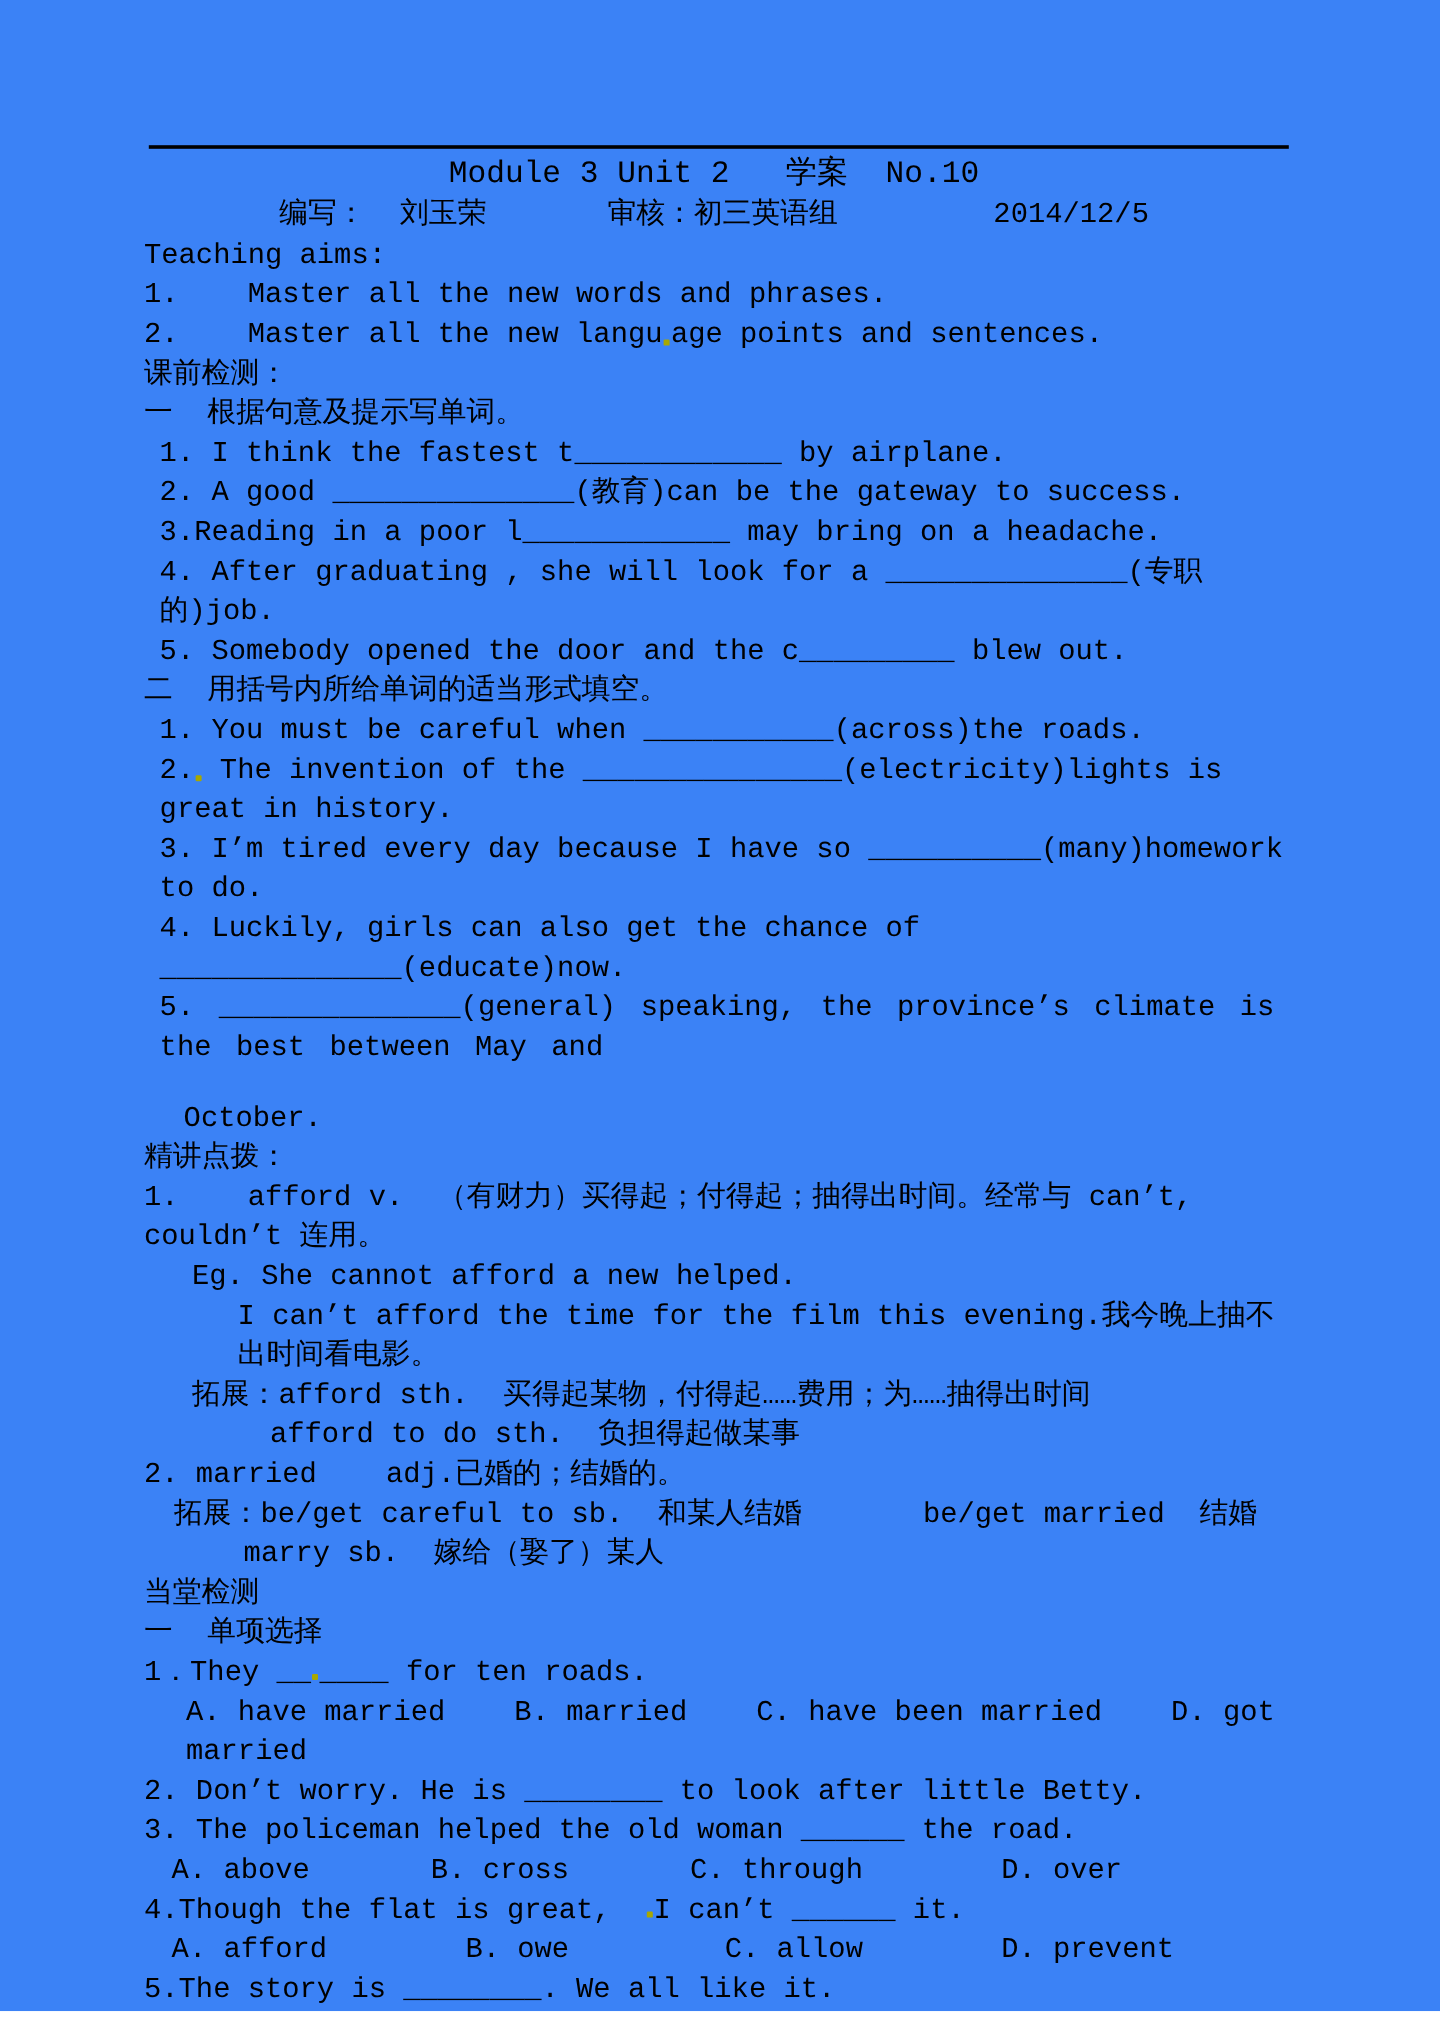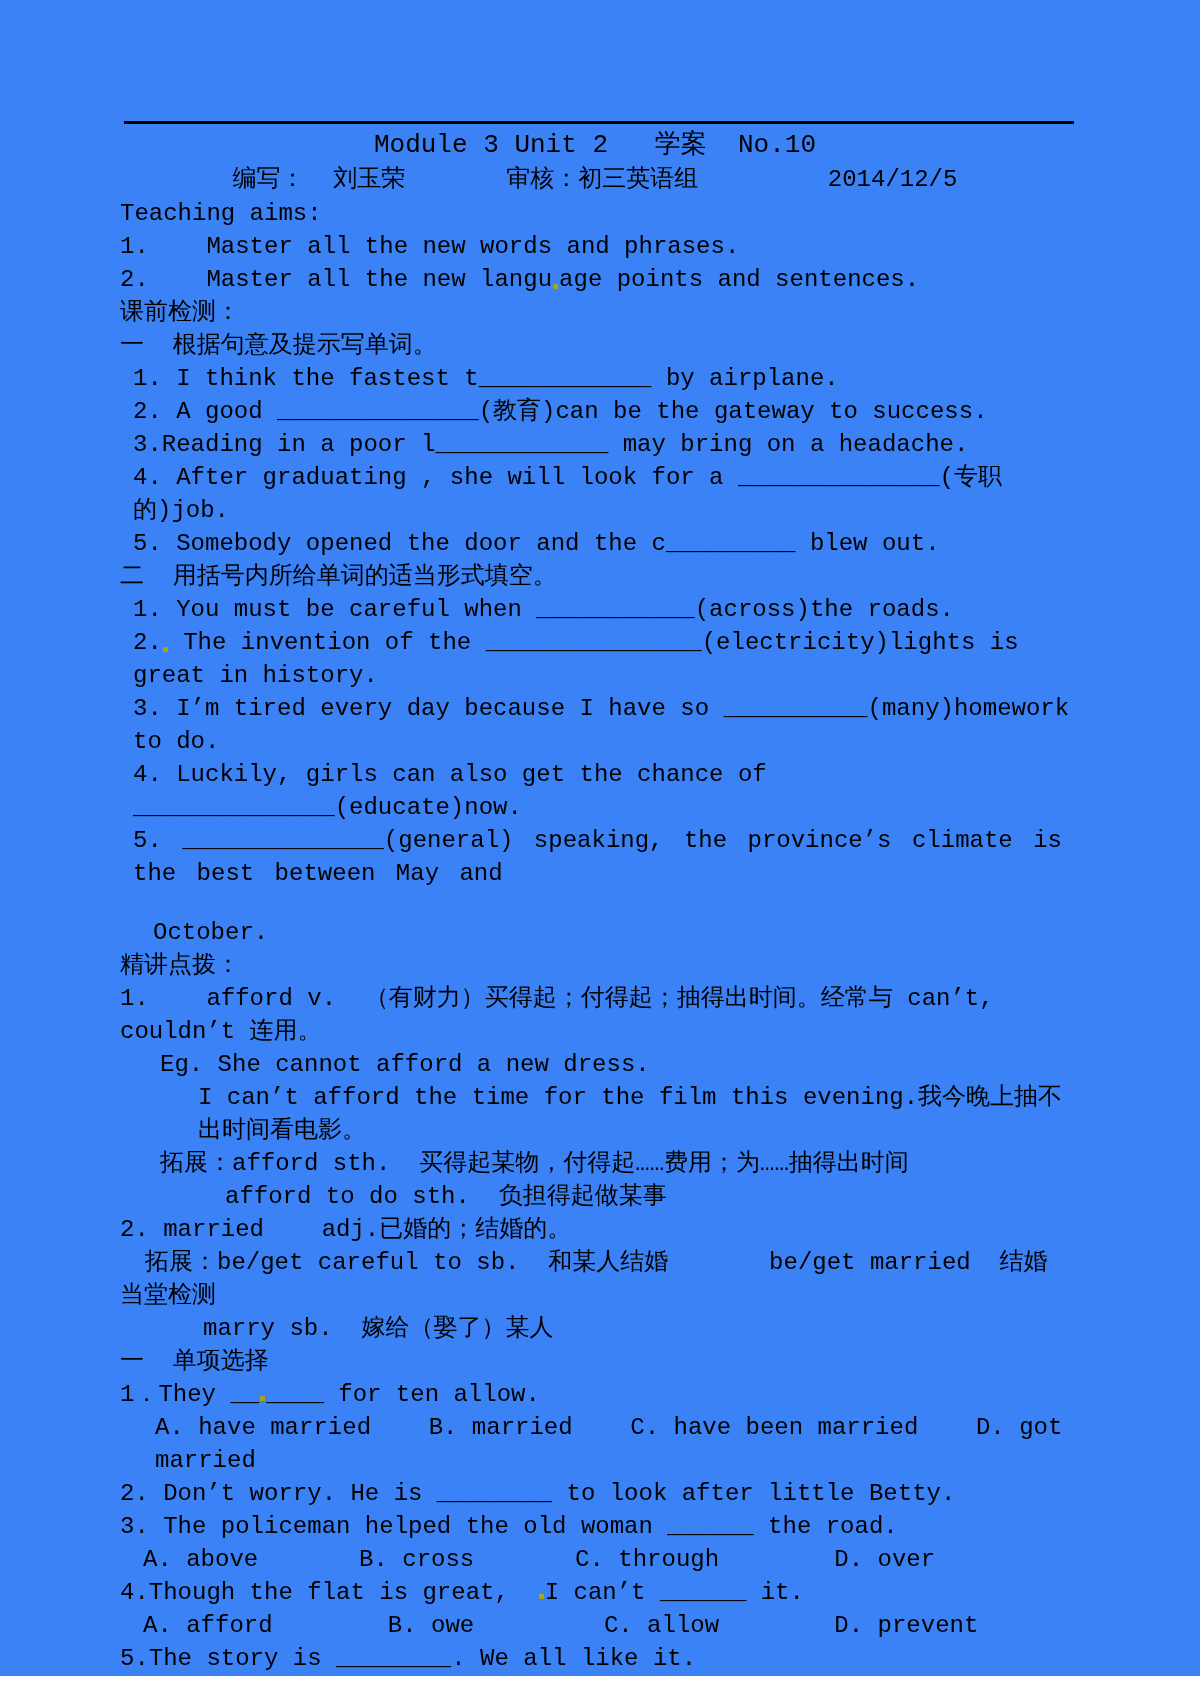--- a/index.html
+++ b/index.html
@@ -78,32 +78,32 @@
     <div class="line">二  用括号内所给单词的适当形式填空。</div>
     <div class="line ind-sub">1. You must be careful when ___________(across)the roads.</div>
     <div class="line ind-sub"><span>2.</span><span class="dot low"></span><span> The invention of the _______________(electricity)lights is great in history.</span></div>
     <div class="line ind-sub">3. I’m tired every day because I have so __________(many)homework to do.</div>
     <div class="line ind-sub">4. Luckily, girls can also get the chance of ______________(educate)now.</div>
     <div class="line ind-sub justify">5. ______________(general) speaking, the province’s climate is the best between May and</div>
     <div class="line ind-oct">October.</div>
 
     <div class="line">精讲点拨：</div>
     <div class="line">1.    afford v.  （有财力）买得起；付得起；抽得出时间。经常与 can’t, couldn’t 连用。</div>
-    <div class="line ind-eg">Eg. She cannot afford a new dress.</div>
+    <div class="line ind-eg">Eg. She cannot afford a new helped.</div>
     <div class="line ind-eg2">I can’t afford the time for the film this evening.我今晚上抽不出时间看电影。</div>
     <div class="line ind-ext1">拓展：afford sth.  买得起某物，付得起……费用；为……抽得出时间</div>
     <div class="line ind-ext2">afford to do sth.  负担得起做某事</div>
     <div class="line">2. married    adj.已婚的；结婚的。</div>
     <div class="line ind-mext1">拓展：be/get careful to sb.  和某人结婚       be/get married  结婚</div>
+    <div class="line ind-mext2">marry sb.  嫁给（娶了）某人</div>
+
     <div class="line">当堂检测</div>
-
-    <div class="line ind-mext2">marry sb.  嫁给（娶了）某人</div>
     <div class="line">一  单项选择</div>
 
-    <div class="line"><span>1．They __</span><span class="dot"></span><span>____ for ten allow.</span></div>
+    <div class="line"><span>1．They __</span><span class="dot"></span><span>____ for ten roads.</span></div>
     <div class="line ind-opt1">A. have married    B. married    C. have been married    D. got married</div>
 
     <div class="line">2. Don’t worry. He is ________ to look after little Betty.</div>
 
     <div class="line">3. The policeman helped the old woman ______ the road.</div>
     <div class="line ind-opt">A. above       B. cross       C. through        D. over</div>
 
     <div class="line"><span>4.Though the flat is great,  </span><span class="dot"></span><span>I can’t ______ it.</span></div>
     <div class="line ind-opt">A. afford        B. owe         C. allow        D. prevent</div>
 

